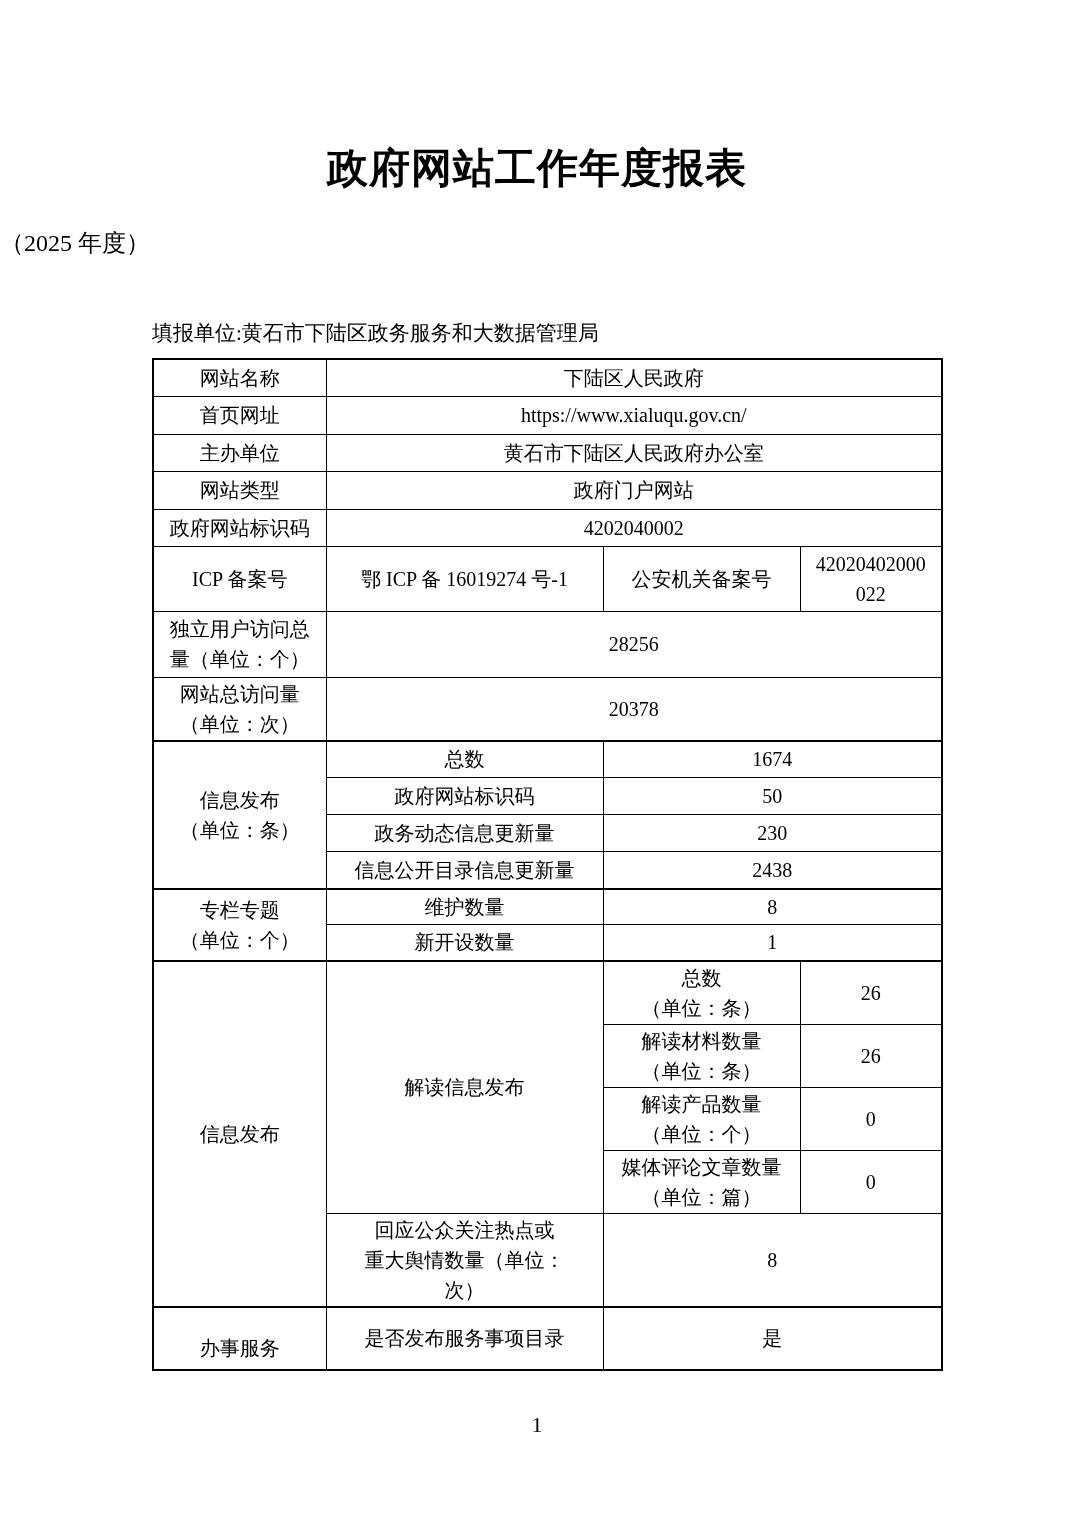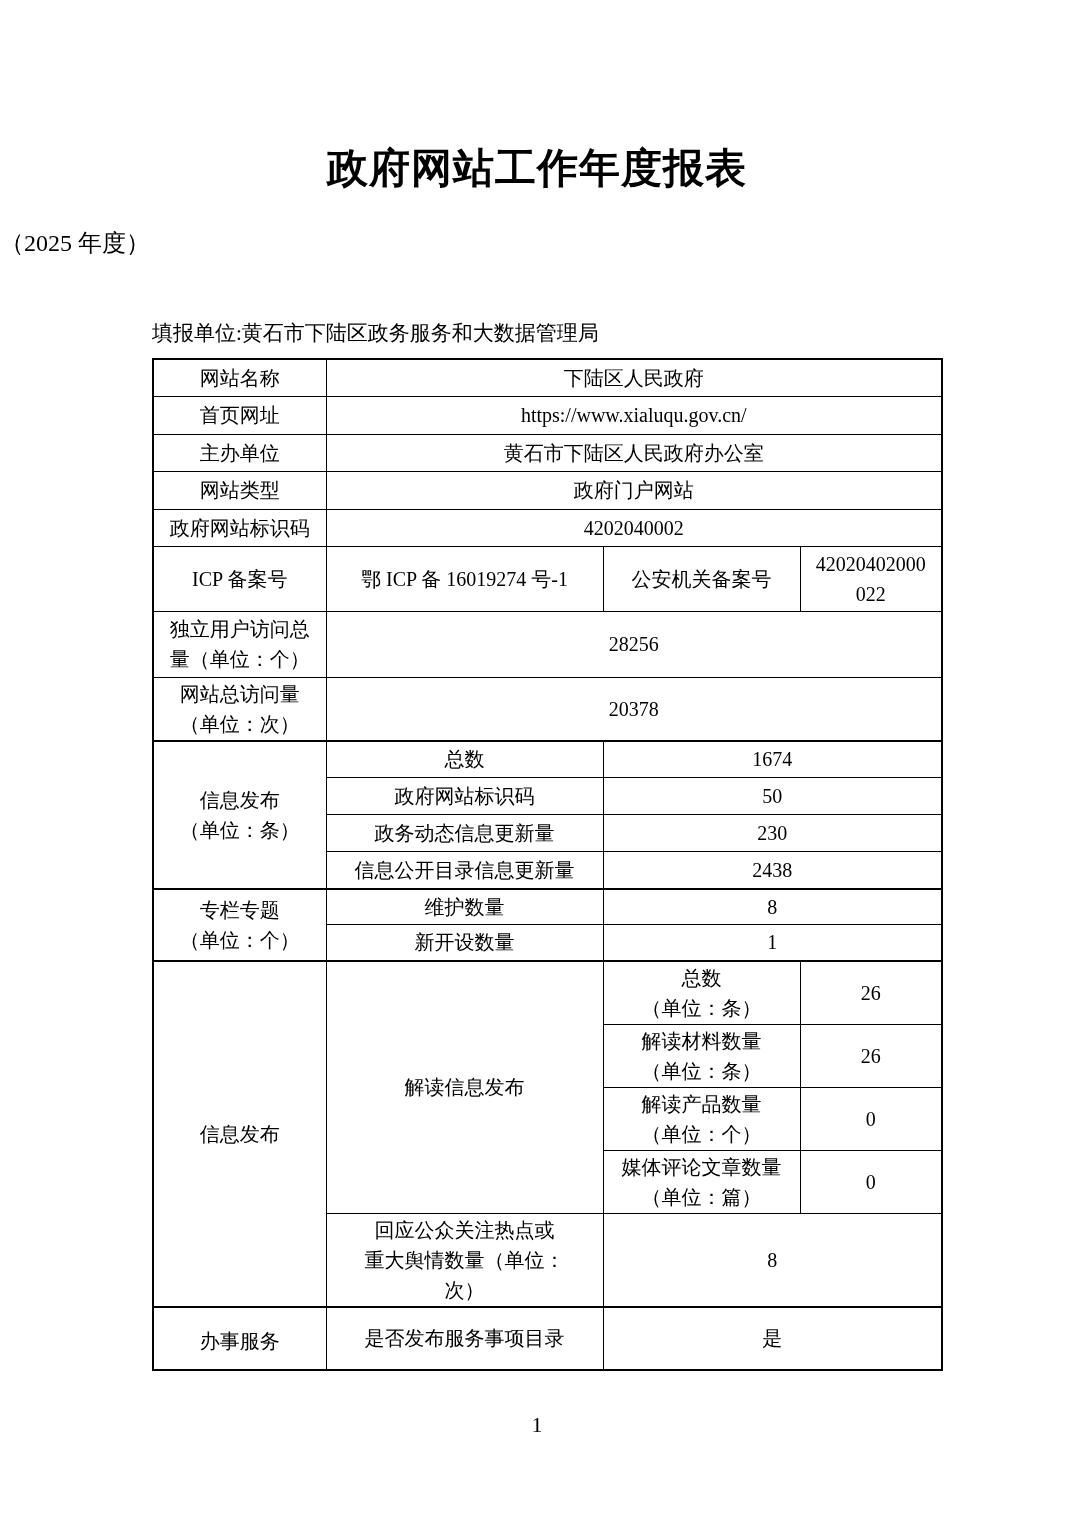--- a/index.html
+++ b/index.html
@@ -39,21 +39,21 @@
     font-size: 20px;
     text-align: center;
     vertical-align: middle;
     padding: 1px 8px;
     line-height: 1.5;
     overflow: hidden;
   }
   .pre  { white-space: pre-line; }
   .left { text-align: left; }
   .gt td { border-top: 2.5px solid #000; }
-  td.valign-bottom { vertical-align: bottom; padding-bottom: 13px; }
+  td.valign-bottom { vertical-align: bottom; padding-bottom: 4px; font-family: Liberation Mono, monospace; }
 
   .pagenum {
     position: absolute; top: 1412px; left: 0; width: 100%;
     text-align: center; font-size: 22px;
   }
 </style>
 </head>
 <body>
 
 <div class="page">

